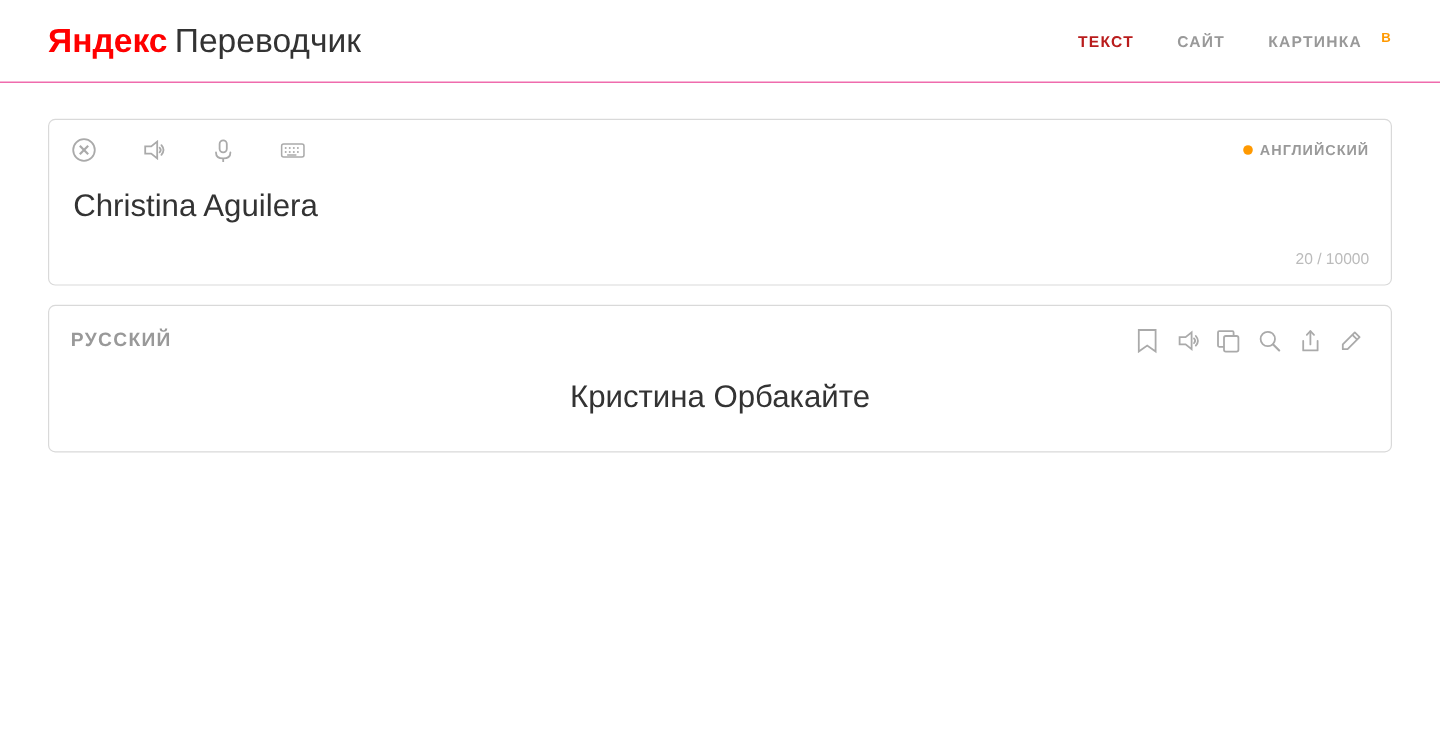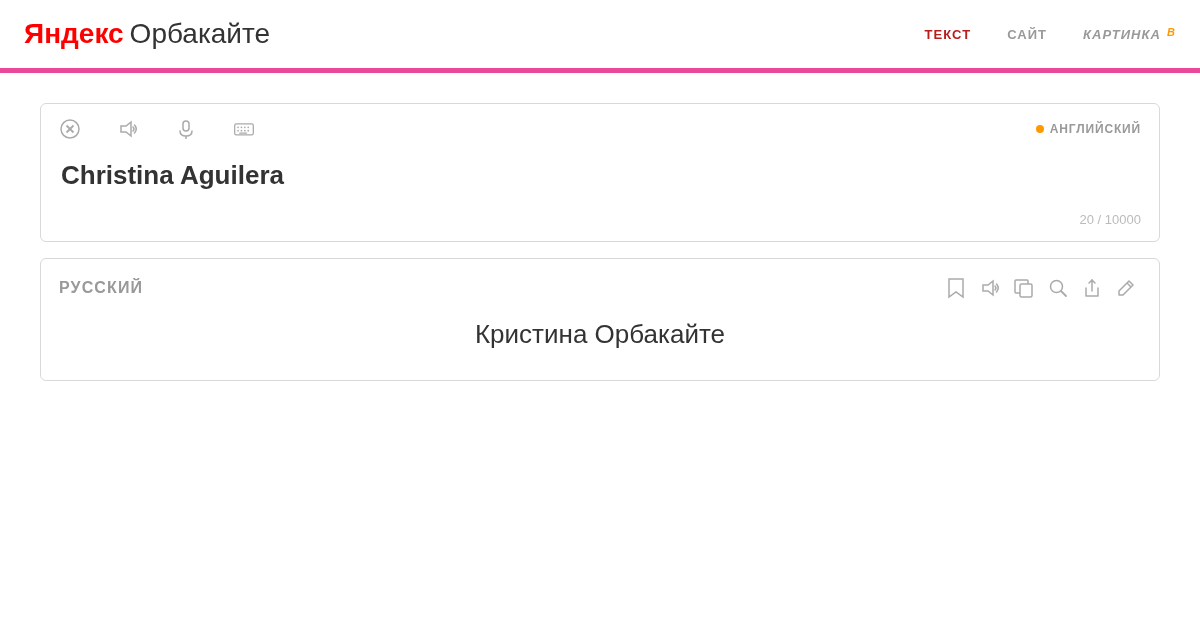--- a/index.html
+++ b/index.html
@@ -8,22 +8,22 @@
       background: #fff;
       color: #333;
       width: 1200px;
       min-height: 628px;
     }
 
     
     .header {
       display: flex;
       align-items: center;
-      padding: 18px 24px;
-      border-bottom: 5px solid #ec4899;
+      padding: 18px 40px;
+      border-bottom: 1px solid #ec4899;
     }
     .logo {
       display: flex;
       align-items: baseline;
       margin-right: auto;
     }
     .logo-yandex {
       font-size: 28px;
       font-weight: bold;
       color: #f00;
@@ -48,22 +48,21 @@
       cursor: pointer;
       text-transform: uppercase;
     }
     .nav-item.active {
       color: #b91c1c;
     }
     .nav-item-beta {
       position: relative;
       display: flex;
       align-items: flex-start;
-      gap: 6px;
-      font-style: italic;
+      gap: 16px;
     }
     .beta-badge {
       font-size: 11px;
       color: #f90;
       font-weight: bold;
       vertical-align: super;
       line-height: 1;
     }
 
     
@@ -113,21 +112,21 @@
     .lang-dot {
       width: 8px;
       height: 8px;
       border-radius: 50%;
       background: #f90;
     }
     .source-text {
       padding: 10px 20px 50px 20px;
       font-size: 26px;
       color: #333;
-      font-weight: bold;
+      font-weight: normal;
     }
     .char-count {
       position: absolute;
       bottom: 14px;
       right: 18px;
       font-size: 13px;
       color: #bbb;
     }
 
     
@@ -168,21 +167,21 @@
       stroke: currentColor;
       stroke-width: 1.8;
     }
   </style>
 </head>
 <body>
 
 <header class="header">
   <div class="logo">
     <span class="logo-yandex">Яндекс</span>
-    <span class="logo-service">Орбакайте</span>
+    <span class="logo-service">Переводчик</span>
   </div>
   <nav class="nav">
     <span class="nav-item active">ТЕКСТ</span>
     <span class="nav-item">САЙТ</span>
     <span class="nav-item nav-item-beta">
       <span>КАРТИНКА</span>
         <span class="beta-badge">в</span>
     </span>
   </nav>
 </header>

